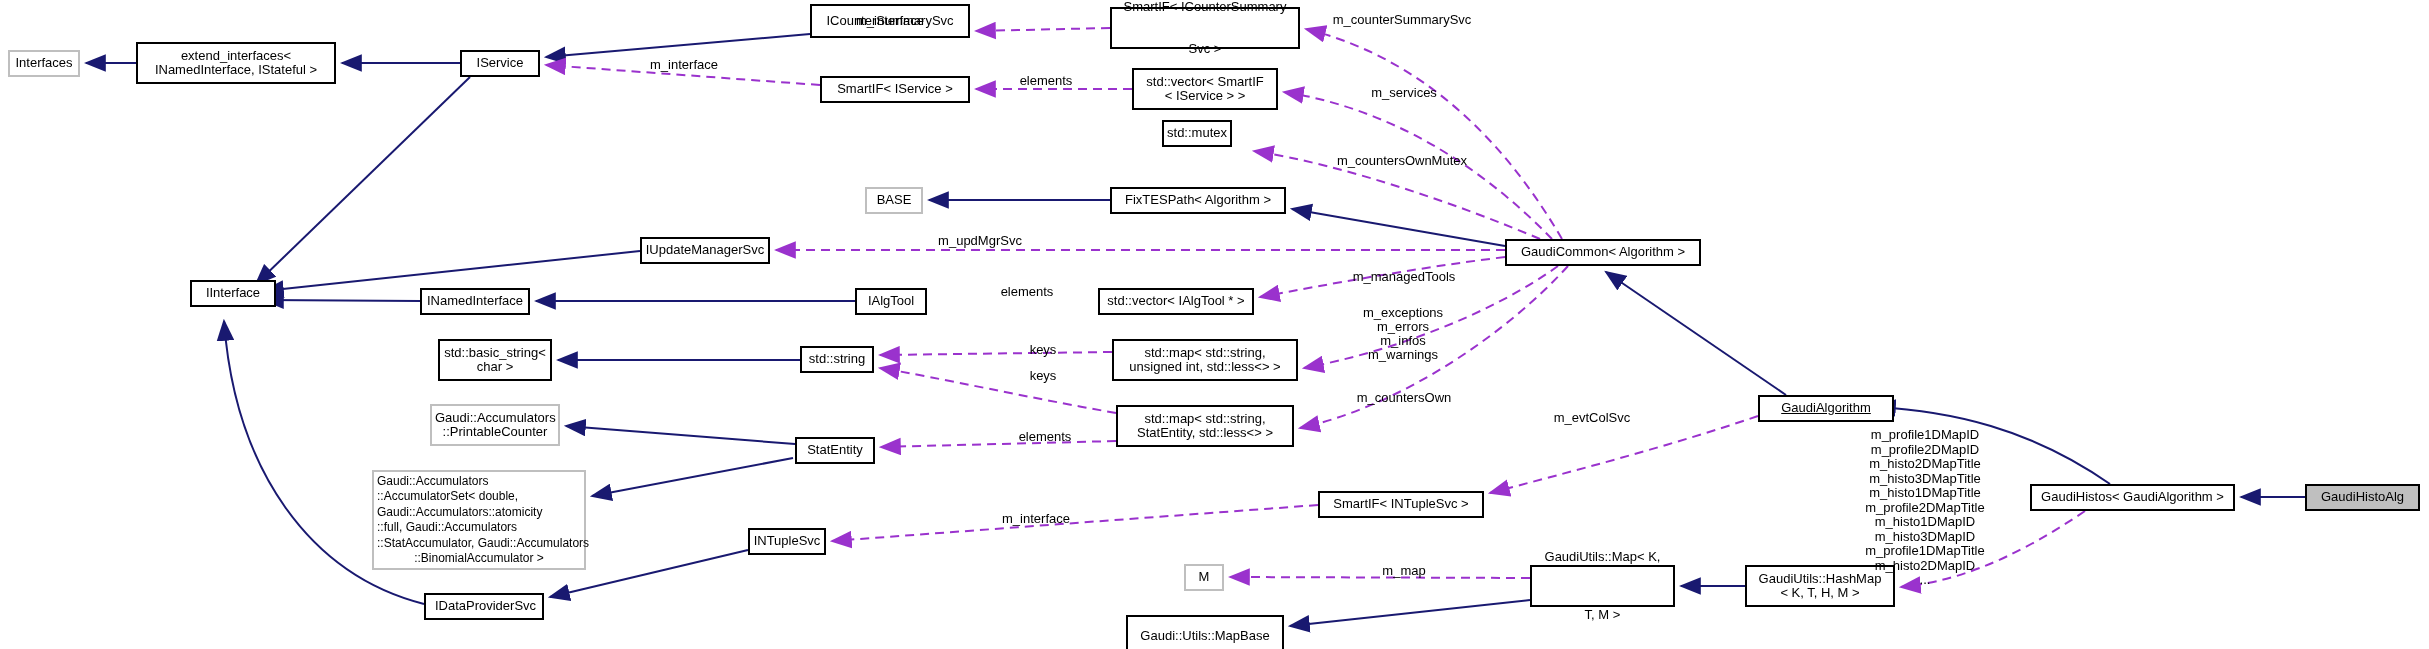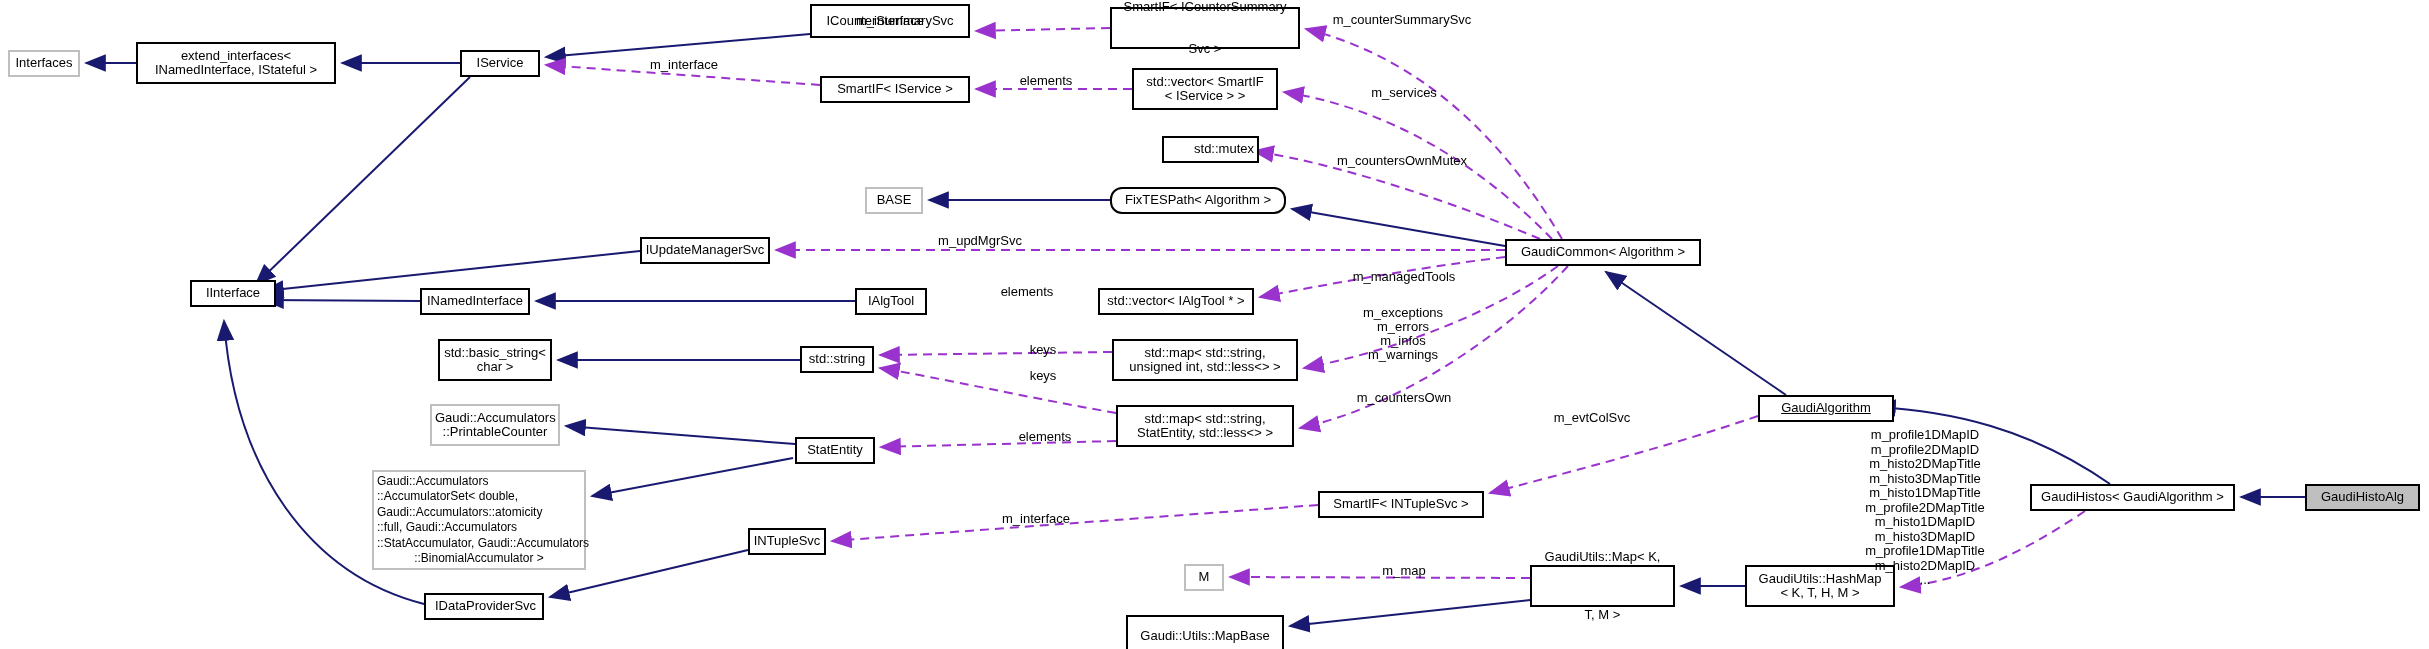--- a/index.html
+++ b/index.html
@@ -100,27 +100,27 @@
       <div class="line">SmartIF&lt; ICounterSummary</div>
       <div class="line">Svc &gt;</div>
     </div>
     <div class="node " style="left: 820px; top: 76px; width: 150px; height: 27px;">
       <div class="line">SmartIF&lt; IService &gt;</div>
     </div>
     <div class="node " style="left: 1132px; top: 68px; width: 146px; height: 42px;">
       <div class="line">std::vector&lt; SmartIF</div>
       <div class="line">&lt; IService &gt; &gt;</div>
     </div>
-    <div class="node " style="left: 1162px; top: 136px; width: 97px; height: 27px; align-items: flex-end;">
+    <div class="node " style="left: 1162px; top: 120px; width: 70px; height: 27px;">
       <div class="line">std::mutex</div>
     </div>
     <div class="node external" style="left: 865px; top: 187px; width: 58px; height: 27px;">
       <div class="line">BASE</div>
     </div>
-    <div class="node " style="left: 1110px; top: 187px; width: 176px; height: 27px; border-radius: 12px;">
+    <div class="node " style="left: 1110px; top: 187px; width: 176px; height: 27px;">
       <div class="line">FixTESPath&lt; Algorithm &gt;</div>
     </div>
     <div class="node " style="left: 640px; top: 237px; width: 130px; height: 27px;">
       <div class="line">IUpdateManagerSvc</div>
     </div>
     <div class="node " style="left: 1505px; top: 239px; width: 196px; height: 27px;">
       <div class="line">GaudiCommon&lt; Algorithm &gt;</div>
     </div>
     <div class="node " style="left: 190px; top: 280px; width: 86px; height: 27px;">
       <div class="line">IInterface</div>

